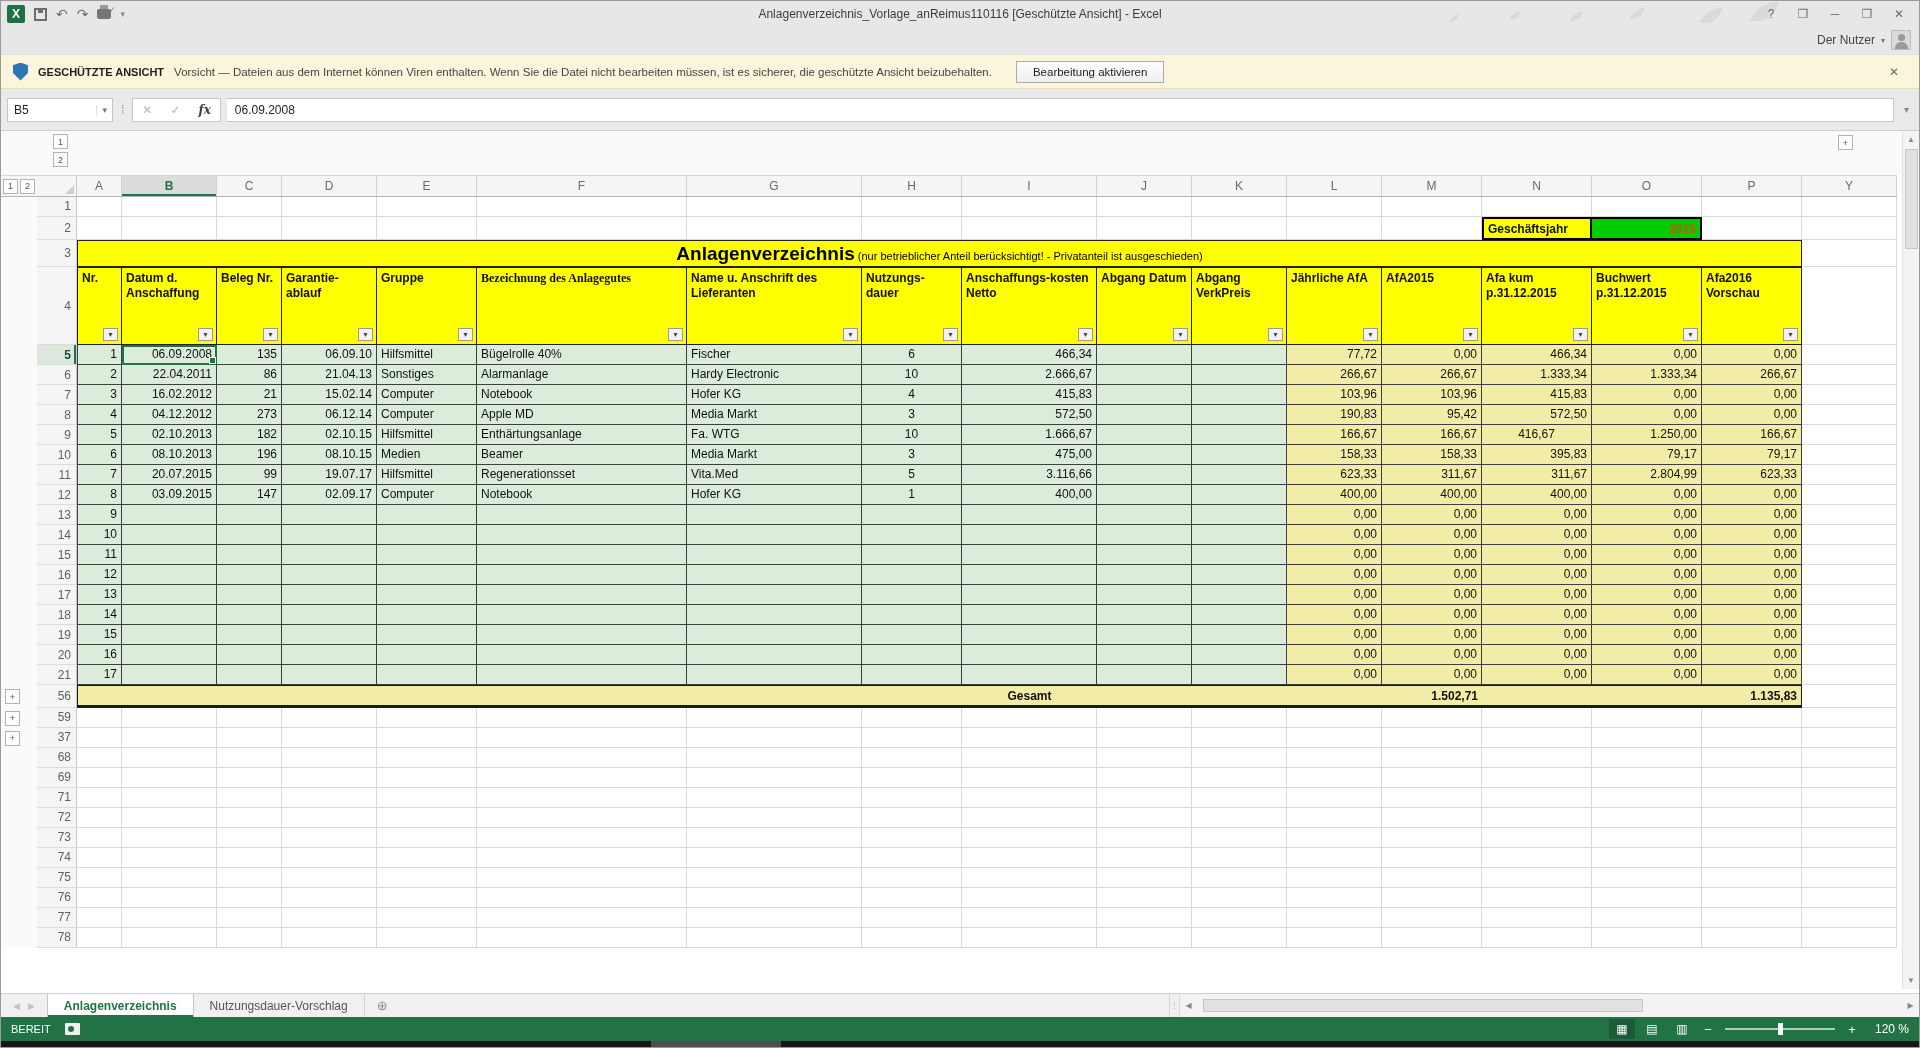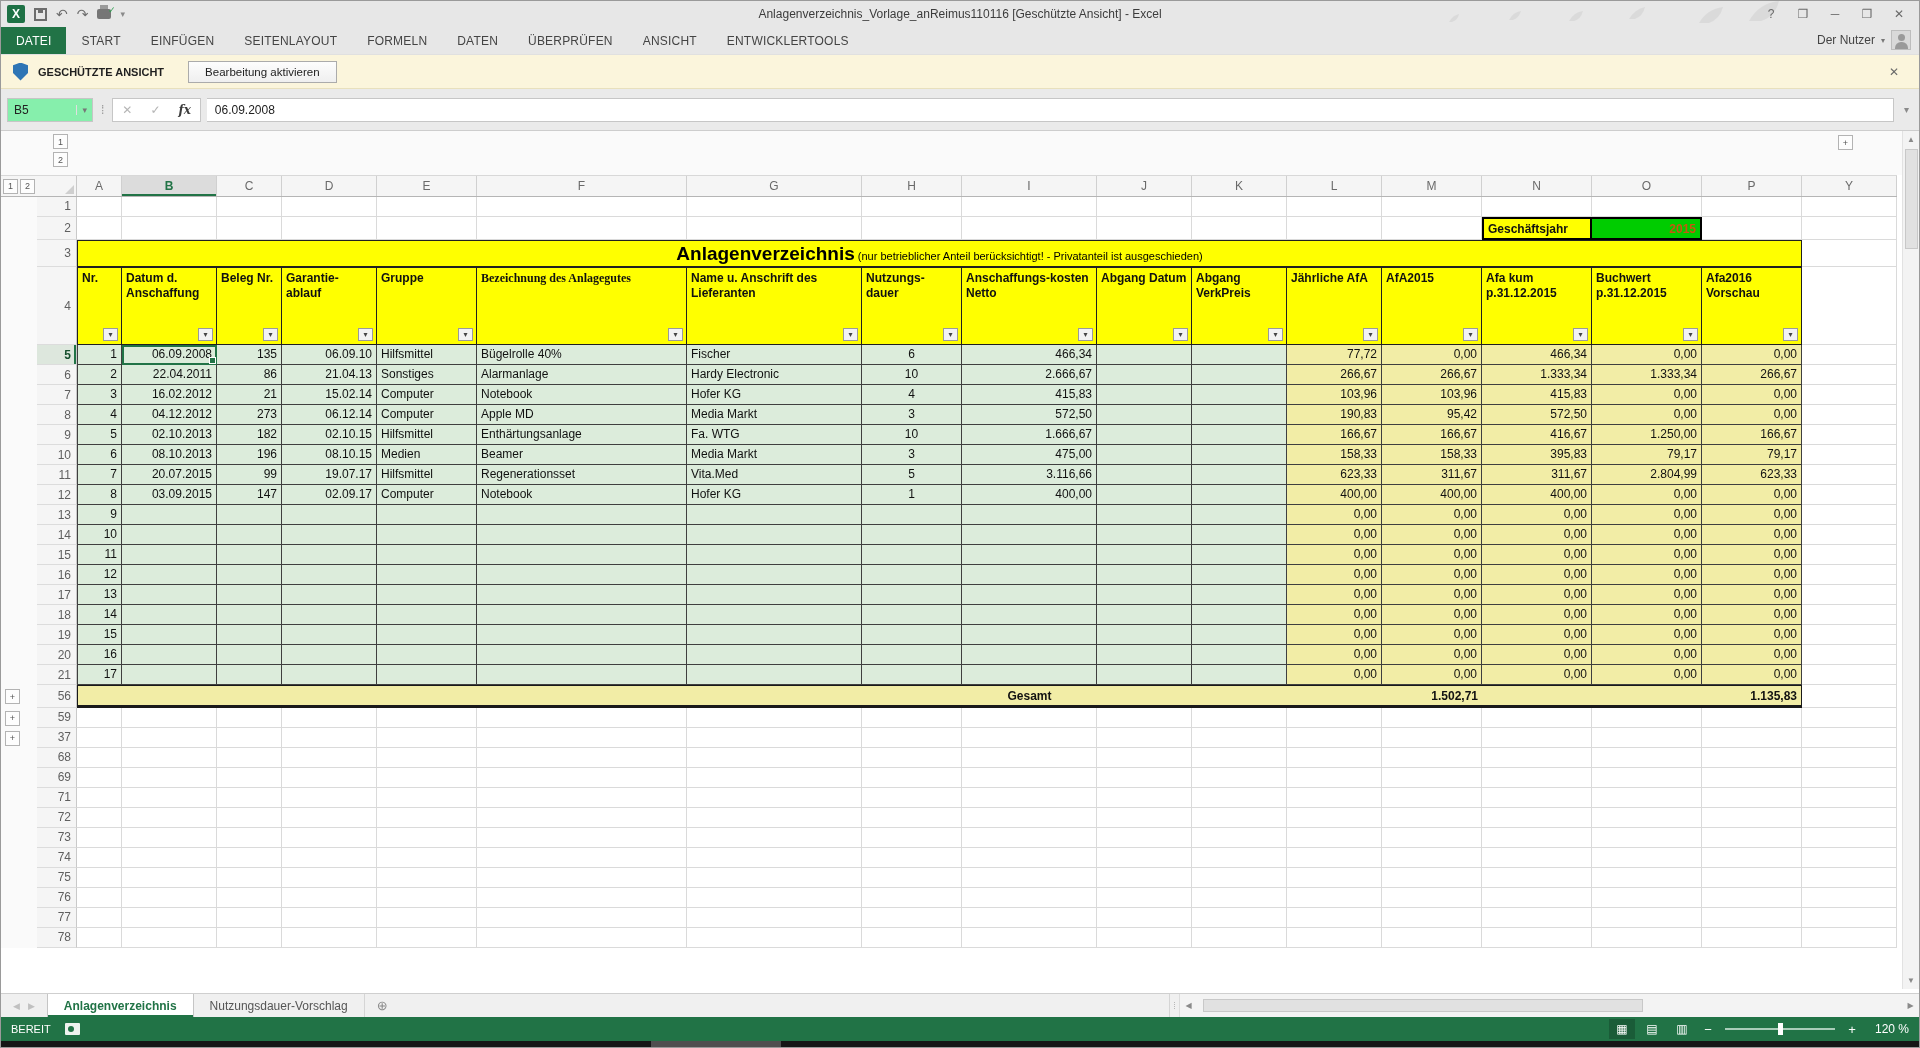--- a/index.html
+++ b/index.html
@@ -37,21 +37,21 @@
   .banner{height:34px;background:#fbf5dc;display:flex;align-items:center;gap:10px;padding:0 12px;border-bottom:1px solid #e8e0bd;}
   .shield{width:15px;height:18px;background:#2e75b5;clip-path:polygon(50% 0,100% 15%,100% 58%,50% 100%,0 58%,0 15%);position:relative;flex:none;}
   .banner-title{font-size:11px;font-weight:bold;color:#1f1f1f;white-space:nowrap;}
   .banner-msg{font-size:11.5px;color:#444;white-space:nowrap;}
   .banner-btn{margin-left:14px;font-size:11.5px;color:#222;background:linear-gradient(#fdfdfd,#efefef);
     border:1px solid #ababab;padding:4px 16px;white-space:nowrap;}
   .banner-close{margin-left:auto;color:#6a6a6a;font-size:12px;padding:0 8px;}
 
   
   .fbar{height:42px;background:#eaeaea;border-bottom:1px solid #cdcdcd;display:flex;align-items:center;padding:0 6px;gap:6px;}
-  .namebox{width:86px;height:24px;background:#86efac;border:1px solid #c6c6c6;display:flex;align-items:center;font-size:12px;color:#222;padding-left:6px;}
+  .namebox{width:106px;height:24px;background:#ffffff;border:1px solid #c6c6c6;display:flex;align-items:center;font-size:12px;color:#222;padding-left:6px;}
   .namebox .dd{margin-left:auto;border-left:1px solid #e0e0e0;padding:0 5px;color:#777;font-size:9px;}
   .fdots{color:#9a9a9a;font-size:12px;padding:0 2px;}
   .fbtns{height:24px;background:#fff;border:1px solid #c6c6c6;display:flex;align-items:center;}
   .fbtn{padding:0 9px;font-size:12px;color:#b5b5b5;}
   .fbtn.fx{color:#3c3c3c;font-family:"DejaVu Serif",serif;font-style:italic;font-weight:bold;}
   .finput{flex:1;height:24px;background:#fff;border:1px solid #c6c6c6;border-left:none;display:flex;align-items:center;font-size:12px;color:#222;padding-left:8px;}
   .fexpand{color:#8a8a8a;font-size:10px;padding:0 4px;}
 
   
   .gridarea{position:relative;height:862px;background:#fff;overflow:hidden;}
@@ -173,41 +173,31 @@
     <div class="win-controls">
       <span class="wbtn">?</span>
       <span class="wbtn">❐</span>
       <span class="wbtn">─</span>
       <span class="wbtn">❐</span>
       <span class="wbtn">✕</span>
     </div>
   </div>
 
   <div class="ribbonrow">
-    <div style="display:flex;">
-        <div class="rtab active">DATEI</div>
-        <div class="rtab">START</div>
-        <div class="rtab">EINFÜGEN</div>
-        <div class="rtab">SEITENLAYOUT</div>
-        <div class="rtab">FORMELN</div>
-        <div class="rtab">DATEN</div>
-        <div class="rtab">ÜBERPRÜFEN</div>
-        <div class="rtab">ANSICHT</div>
-        <div class="rtab">ENTWICKLERTOOLS</div>
-      </div>
     <div class="user-area">
       <span>Der Nutzer</span>
       <span style="font-size:8px;color:#777;">▾</span>
       <span class="avatar"></span>
     </div>
   </div>
 
   <div class="banner">
     <span class="shield"></span>
     <span class="banner-title">GESCHÜTZTE ANSICHT</span>
+    <span class="banner-msg">Vorsicht — Dateien aus dem Internet können Viren enthalten. Wenn Sie die Datei nicht bearbeiten müssen, ist es sicherer, die geschützte Ansicht beizubehalten.</span>
     <span class="banner-btn">Bearbeitung aktivieren</span>
     <span class="banner-close">✕</span>
   </div>
 
   <div class="fbar">
     <div class="namebox">
       <span>B5</span>
       <span class="dd">▾</span>
     </div>
     <span class="fdots">⁞</span>
@@ -417,21 +407,21 @@
           <div class="cell tbl gcol a-r" style="width: 95px;">02.10.15</div>
           <div class="cell tbl gcol a-l" style="width: 100px;">Hilfsmittel</div>
           <div class="cell tbl gcol a-l" style="width: 210px;">Enthärtungsanlage</div>
           <div class="cell tbl gcol a-l" style="width: 175px;">Fa. WTG</div>
           <div class="cell tbl gcol a-c" style="width: 100px;">10</div>
           <div class="cell tbl gcol a-r" style="width: 135px;">1.666,67</div>
           <div class="cell tbl gcol a-l" style="width: 95px;"></div>
           <div class="cell tbl gcol a-l" style="width: 95px;"></div>
           <div class="cell tbl ycol a-r" style="width: 95px;">166,67</div>
           <div class="cell tbl ycol a-r" style="width: 100px;">166,67</div>
-          <div class="cell tbl ycol a-r" style="width: 110px;">416,67</div>
+          <div class="cell tbl ycol a-r" style="width: 110px; text-align: center;">416,67</div>
           <div class="cell tbl ycol a-r" style="width: 110px;">1.250,00</div>
           <div class="cell tbl ycol a-r" style="width: 100px;">166,67</div>
           <div class="cell plainc" style="width: 95px;"></div>
         </div>
         <div class="srow t-data">
           <div class="r-gutter"></div>
           <div class="r-num">10</div>
           <div class="cell tbl gcol a-r first" style="width: 45px;">6</div>
           <div class="cell tbl gcol a-r" style="width: 95px;">08.10.2013</div>
           <div class="cell tbl gcol a-r" style="width: 65px;">196</div>

